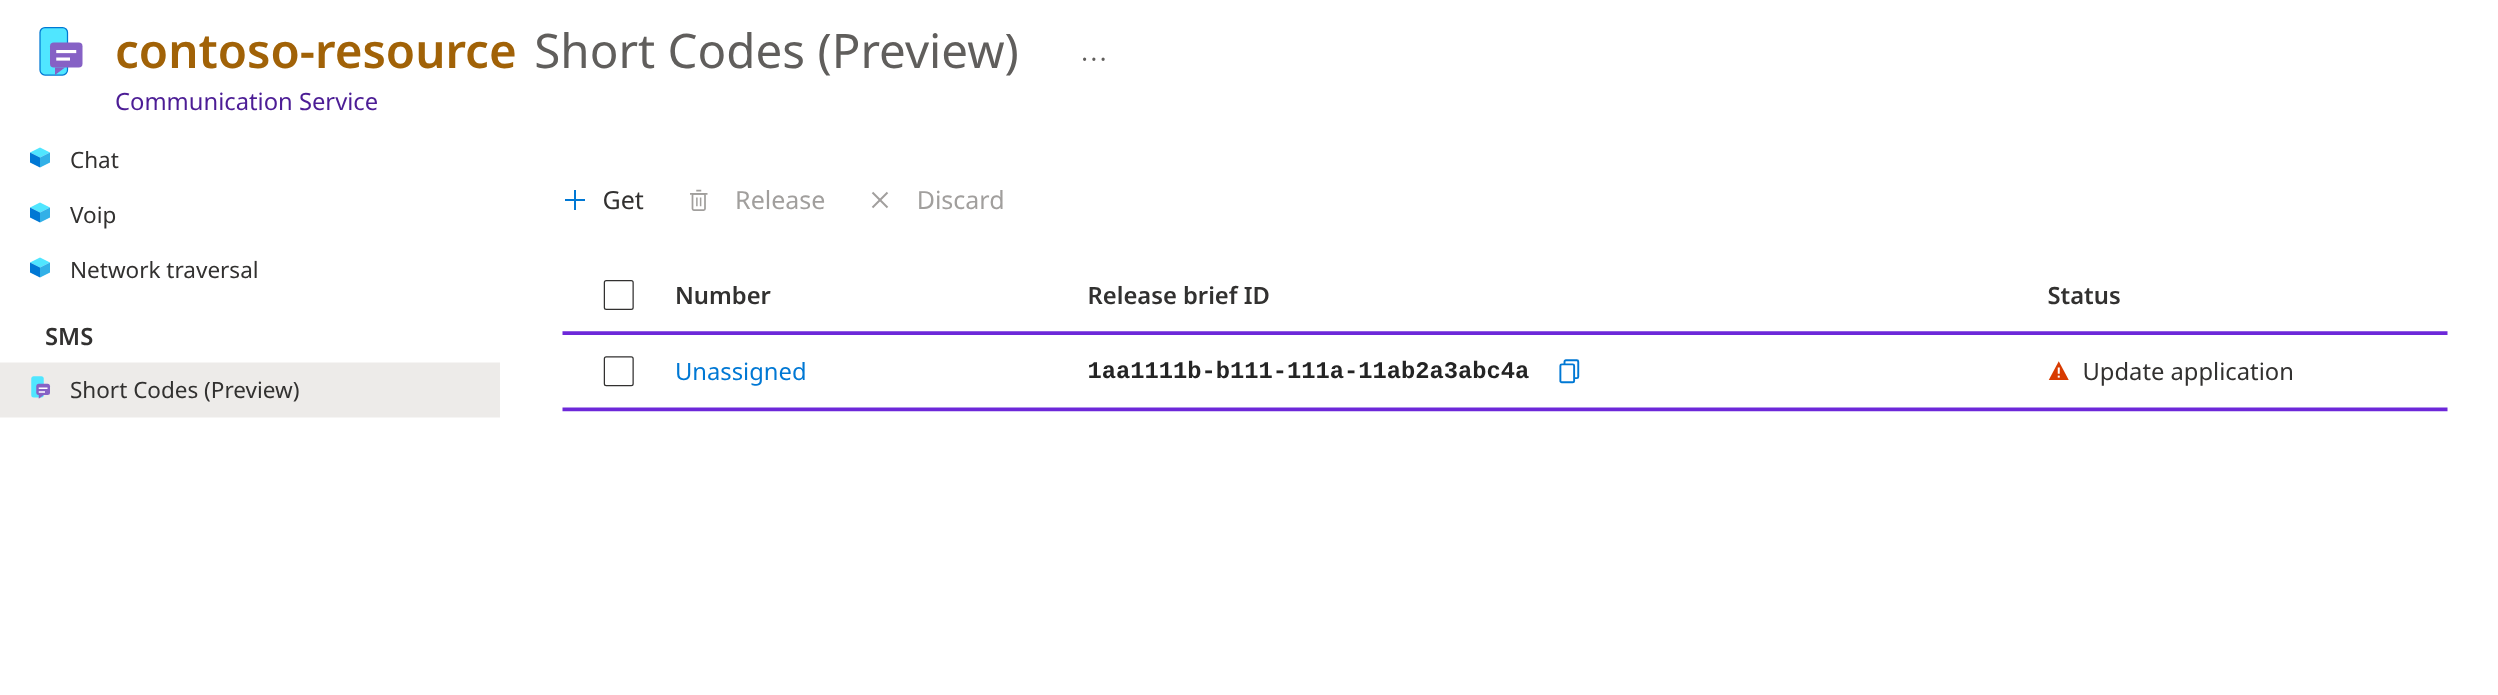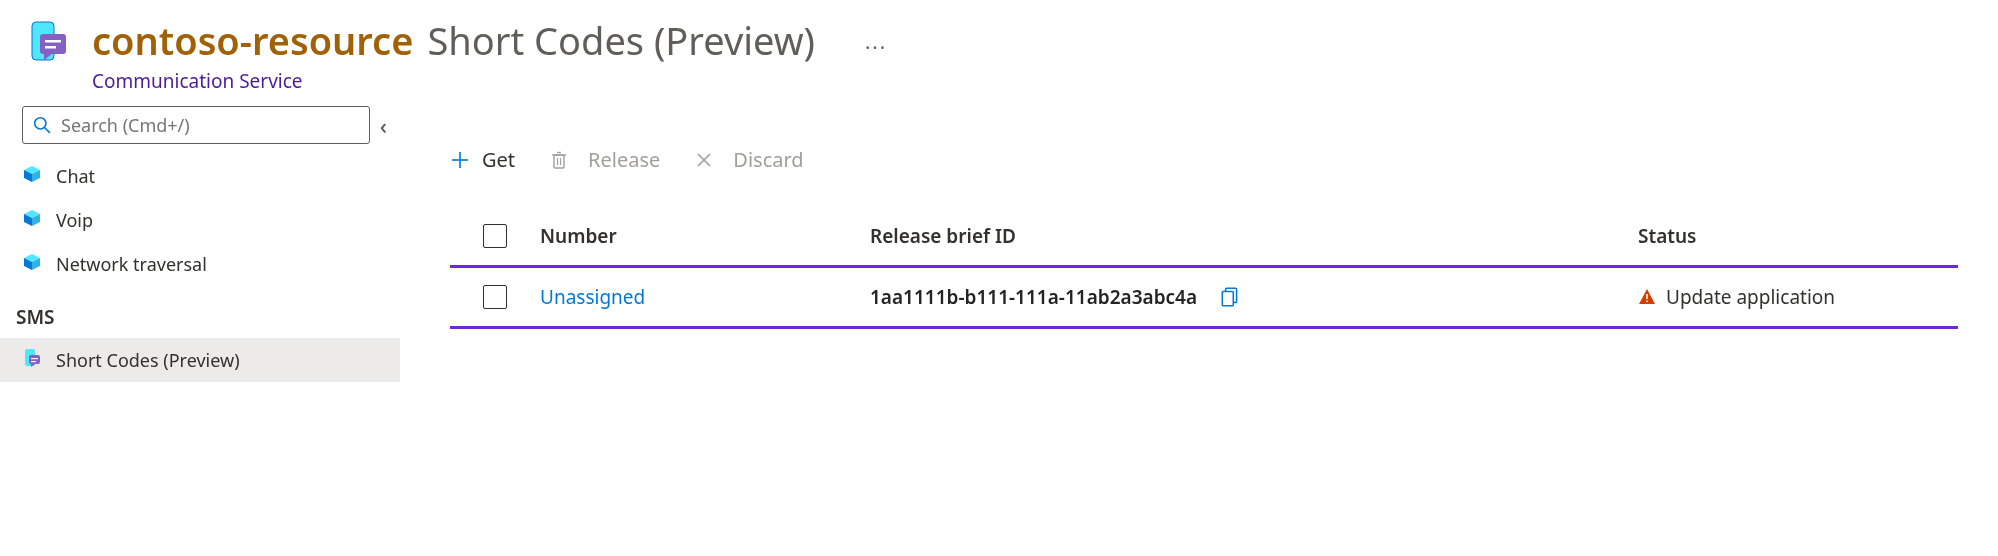--- a/index.html
+++ b/index.html
@@ -112,21 +112,21 @@
       display: flex;
       align-items: flex-start;
       gap: 14px;
       padding: 10px 22px;
       cursor: pointer;
       font-size: 18px;
       color: #323130;
     }
     .nav-item.selected { background: #edebe9; }
     .nav-section-label {
-      padding: 18px 22px 8px 16px;
+      padding: 18px 22px 8px 36px;
       font-size: 19px;
       font-weight: 600;
       color: #323130;
     }
     .cube-icon { width: 20px; height: 20px; flex-shrink: 0; }
     .shortcode-icon { width: 20px; height: 20px; flex-shrink: 0; }
     .main {
       flex: 1;
       padding: 22px 40px 0 50px;
     }
@@ -168,21 +168,21 @@
     .col-status { width: 320px; display: flex; align-items: center; gap: 10px; }
     .chk {
       width: 24px;
       height: 24px;
       border: 1.5px solid #323130;
       border-radius: 2px;
       cursor: pointer;
       background: #fff;
     }
     .link-text { color: #0078d4; cursor: pointer; }
-    .brief-id { font-weight: 600; color: #242424; }
+    .brief-id { font-weight: 600; color: #242424; font-family: Liberation Mono, monospace; }
     .copy-btn { cursor: pointer; width: 22px; height: 22px; }
     .warn-icon { width: 18px; height: 18px; }
   </style>
 </head>
 <body>
 
 <div class="page">
 
   <div class="header">
     <div class="header-icon">
@@ -201,30 +201,20 @@
         <span class="page-name">Short Codes (Preview)</span>
         <span class="more-dots">···</span>
       </div>
       <div class="subtitle">Communication Service</div>
     </div>
   </div>
 
   <div class="body">
 
     <div class="sidebar">
-      <div class="search-row">
-        <div class="search-box">
-          <svg class="search-icon-svg" viewBox="0 0 16 16">
-            <circle cx="6.5" cy="6.5" r="5" fill="none" stroke="#0078d4" stroke-width="1.4"></circle>
-            <line x1="10.2" y1="10.2" x2="15" y2="15" stroke="#0078d4" stroke-width="1.4"></line>
-          </svg>
-          <input placeholder="Search (Cmd+/)" style="">
-        </div>
-        <span class="collapse-chevrons">‹‹</span>
-      </div>
 
       <div class="nav-item">
         <svg class="cube-icon" viewBox="0 0 20 20">
           <polygon points="10,2 18,6 10,10 2,6" fill="#50e6ff"></polygon>
           <polygon points="2,6 10,10 10,18 2,14" fill="#0078d4"></polygon>
           <polygon points="18,6 10,10 10,18 18,14" fill="#32b0e7"></polygon>
         </svg>
         <span>Chat</span>
       </div>
       <div class="nav-item">

